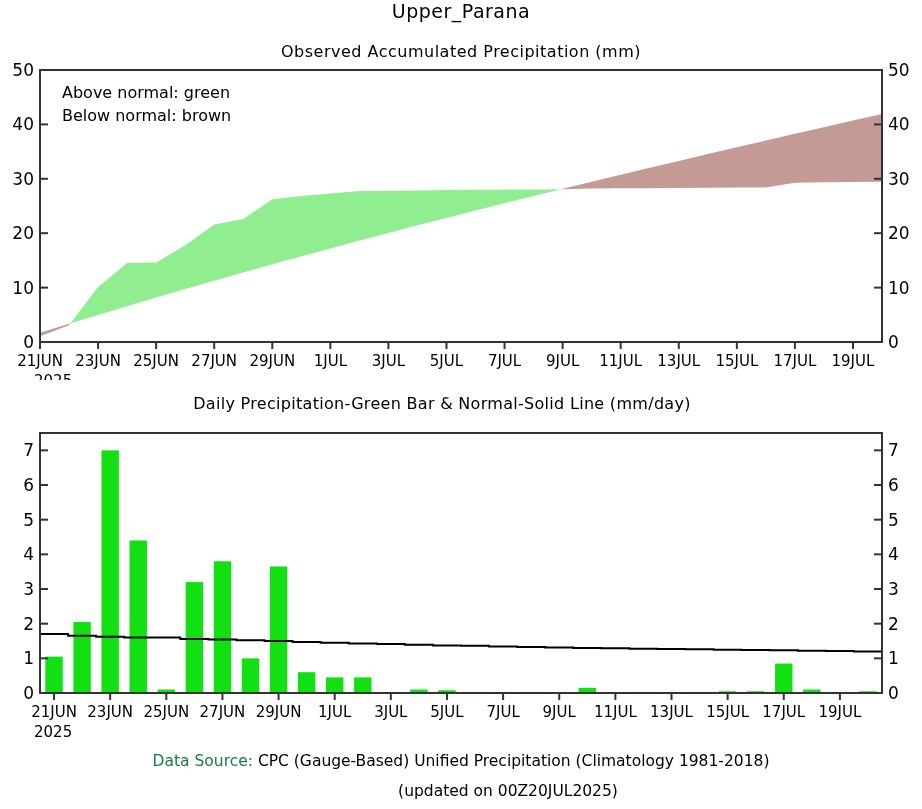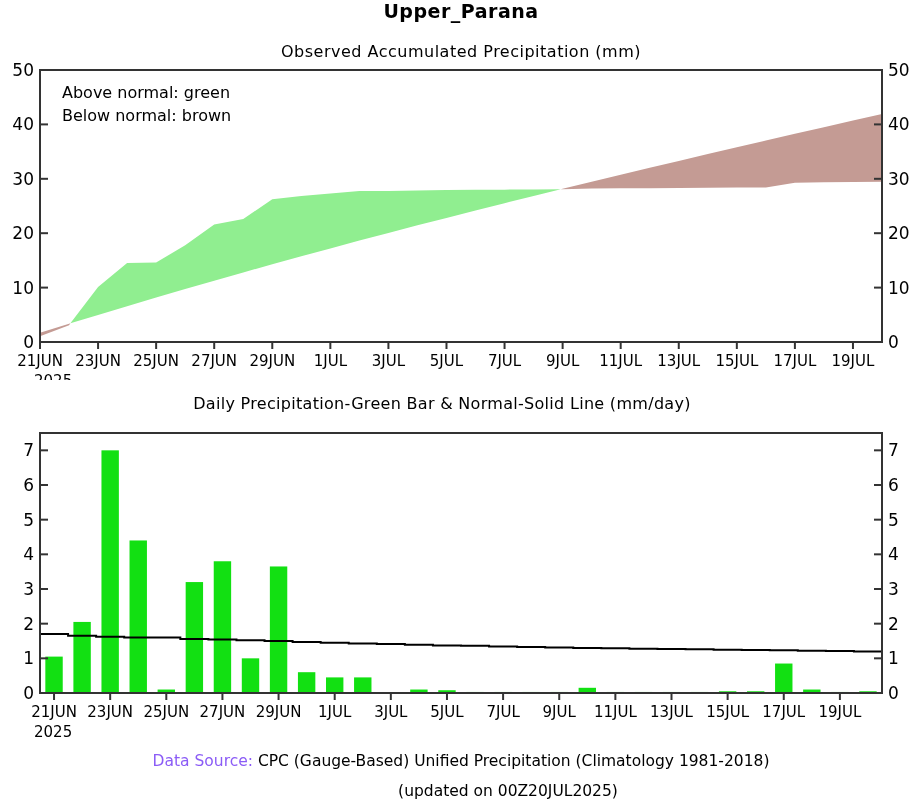--- a/index.html
+++ b/index.html
@@ -1,27 +1,27 @@
 <!DOCTYPE html>
 <html><head>
 <meta charset="utf-8">
 <style>
   html,body{margin:0;padding:0;background:#ffffff;}
   body{width:922px;height:809px;font-family:"DejaVu Sans",sans-serif;color:#000;overflow:hidden;}
   #root{position:relative;width:922px;height:809px;}
   .txt{position:absolute;white-space:pre;}
-  #main-title{left:0;top:0;width:922px;text-align:center;font-size:19px;letter-spacing:0.5px;font-weight:bold;}
+  #main-title{left:0;top:0;width:922px;text-align:center;font-size:19px;letter-spacing:0.5px;}
   #top-subtitle{left:0;top:42px;width:922px;text-align:center;font-size:16px;letter-spacing:0.5px;}
   #bottom-subtitle{left:0;top:394px;width:884px;text-align:center;font-size:16px;letter-spacing:0.3px;}
 
   .panel{position:absolute;}
 
   #footer1{left:0;top:752px;width:922px;text-align:center;font-size:15.5px;}
   #footer2{left:0;top:782px;width:922px;text-align:center;font-size:15.5px;padding-left:47px;}
-  .red{color:#8b5cf6;margin-top:24px;}
+  .red{color:#15803d;margin-top:24px;}
   svg{display:block;}
 </style>
 </head>
 <body>
 
 <div id="root">
 
   <div class="txt" id="main-title">Upper_Parana</div>
   <div class="txt" id="top-subtitle">Observed Accumulated Precipitation (mm)</div>
   <div class="txt" id="bottom-subtitle">Daily Precipitation-Green Bar &amp; Normal-Solid Line (mm/day)</div>

